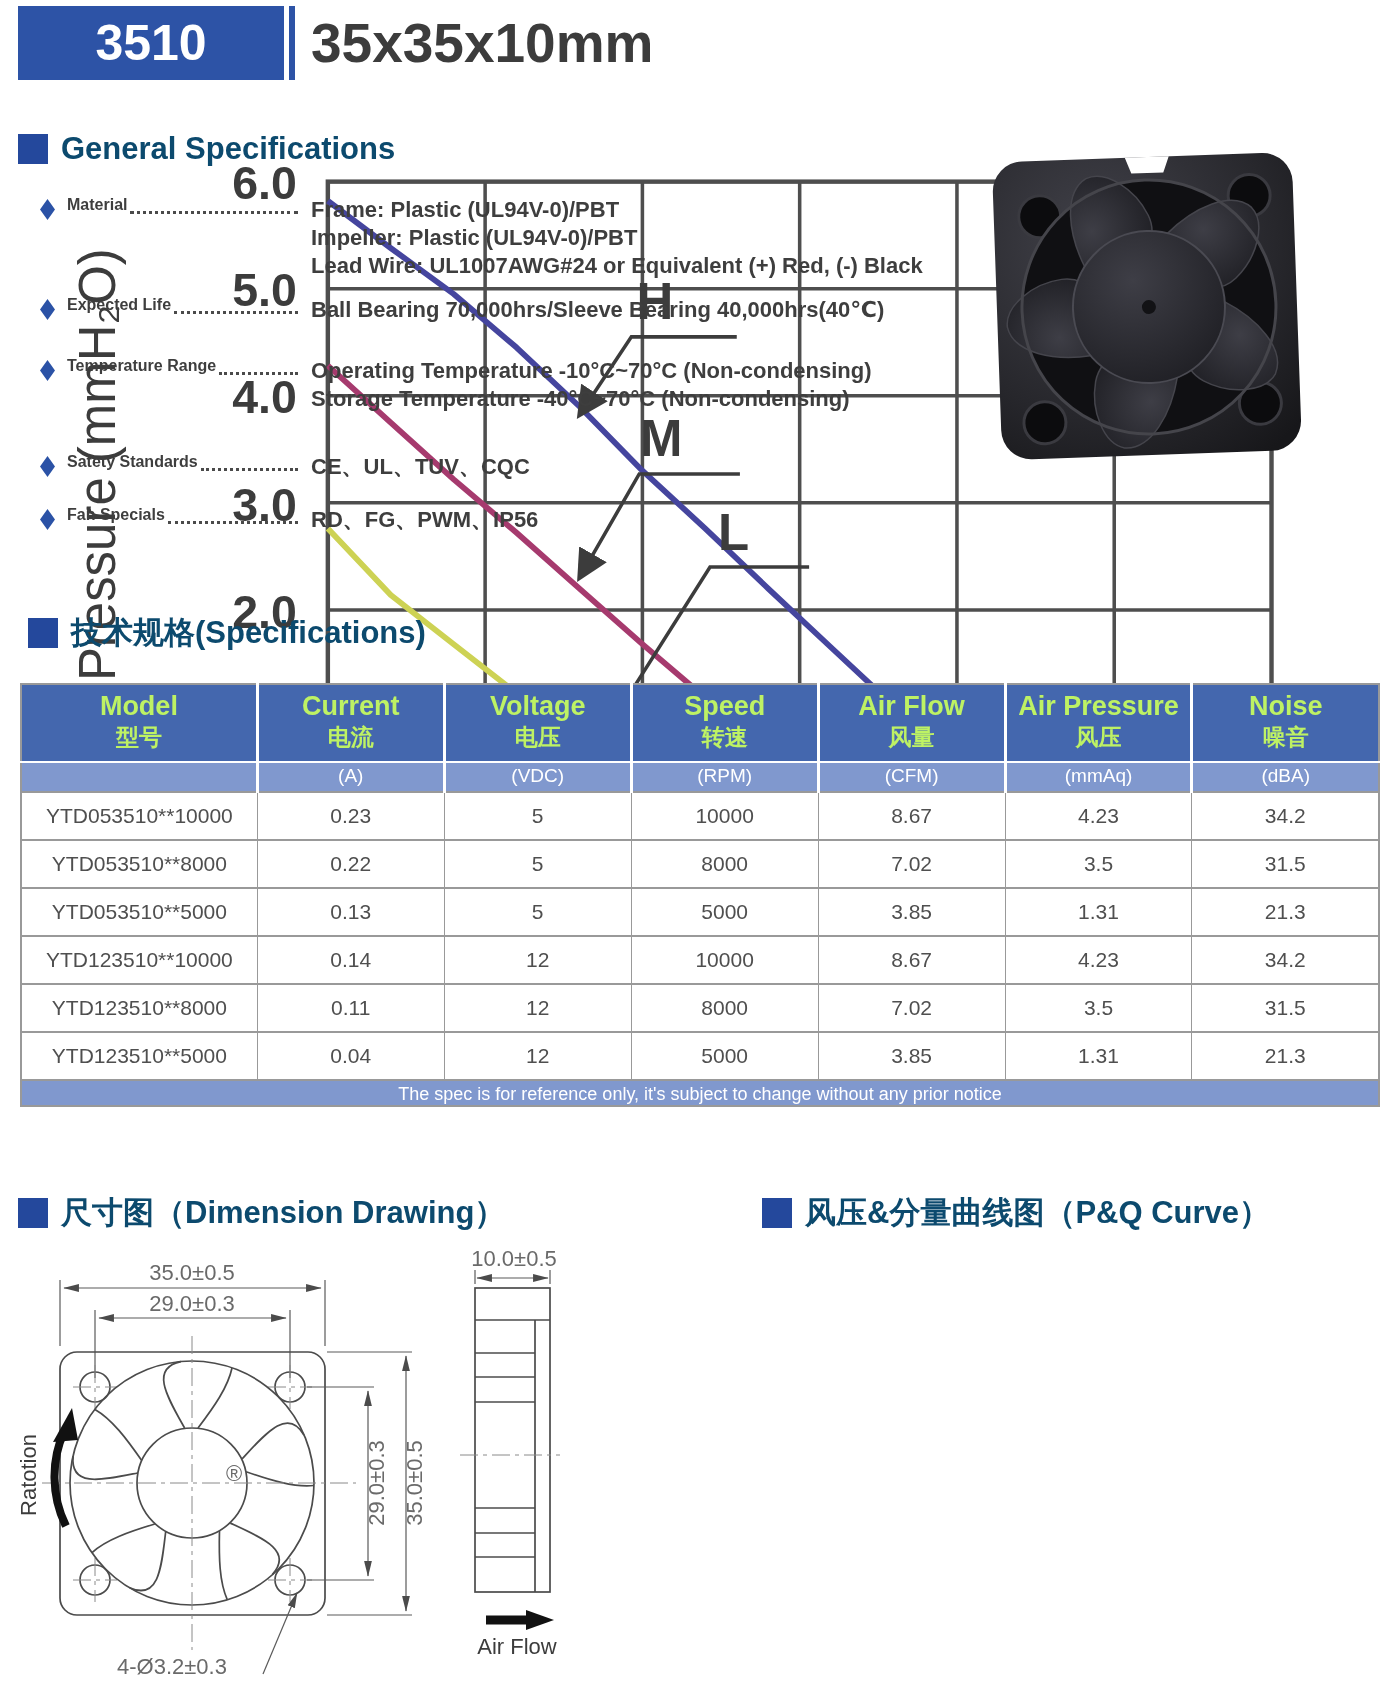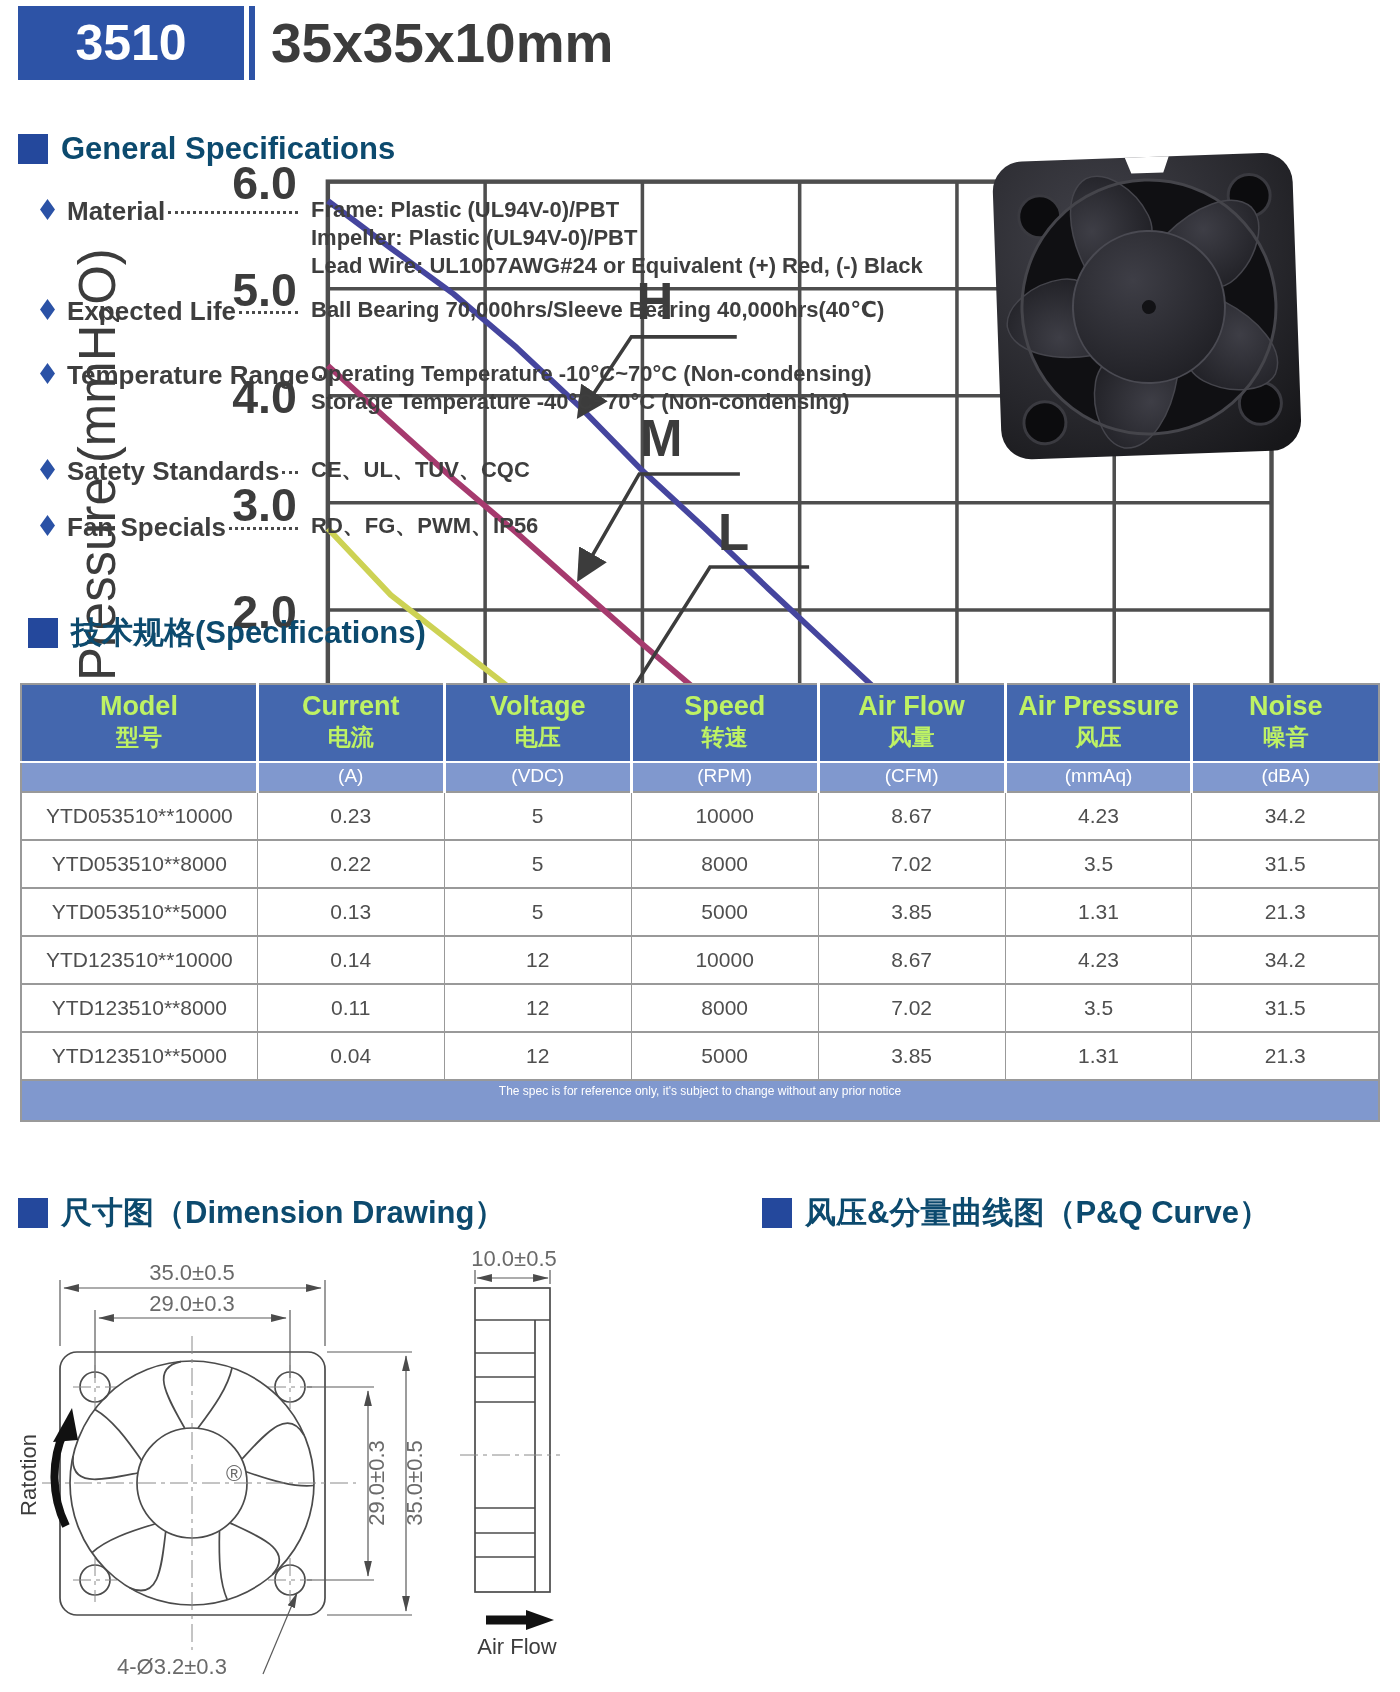--- a/index.html
+++ b/index.html
@@ -1,21 +1,21 @@
 <!DOCTYPE html>
 <html><head>
 <meta charset="utf-8">
 <style>
   html,body{margin:0;padding:0;background:#fff;}
   body{font-family:"Liberation Sans","DejaVu Sans",sans-serif;color:#3e3e3e;}
   #page{position:relative;width:1400px;height:1692px;background:#fff;overflow:hidden;}
 
   
   .tab{position:absolute;left:18px;top:6px;height:74px;display:flex;align-items:stretch;}
-  .tab-box{width:226px;background:#2d53a6;color:#fff;font-size:50px;font-weight:bold;
+  .tab-box{width:266px;background:#2d53a6;color:#fff;font-size:50px;font-weight:bold;
            display:flex;align-items:center;justify-content:center;}
   .tab-gap{width:5px;background:#fff;}
   .tab-strip{width:6px;background:#2d53a6;}
   .tab-title{margin-left:16px;display:flex;align-items:center;font-size:55px;font-weight:bold;color:#3c3c3c;}
 
   
   .sec-head{position:absolute;display:flex;align-items:center;font-weight:bold;color:#0c4a6e;}
   .sec-head .sq{width:30px;height:30px;background:#24489c;margin-right:13px;flex:none;}
   .sec-head .t{font-size:31px;white-space:nowrap;}
   #head-general{left:18px;top:131px;}
@@ -26,42 +26,42 @@
   
   #spec-list{position:absolute;left:40px;top:196px;width:950px;}
   .spec-item{display:flex;align-items:flex-start;margin-bottom:27px;}
   .spec-item:nth-child(1){margin-bottom:16px;}
   .spec-item:nth-child(2){margin-bottom:33px;}
   .spec-item:nth-child(3){margin-bottom:40px;}
   .spec-item:nth-child(4){margin-bottom:25px;}
   .diamond{width:15px;height:21px;background:#2b52a6;margin:3px 12px 0 0;flex:none;
            clip-path:polygon(50% 0,100% 50%,50% 100%,0 50%);}
   .lbl-wrap{flex:none;width:234px;display:flex;}
-  .lbl{font-weight:bold;font-size:26px;white-space:nowrap;color:#3e3e3e;}
+  .lbl{font-weight:bold;font-size:16px;white-space:nowrap;color:#3e3e3e;}
   .leader{flex:1;height:15px;border-bottom:3px dotted #4a4a4a;margin:0 3px;min-width:10px;}
   .vals{margin-left:10px;font-weight:bold;font-size:22px;line-height:28px;color:#3e3e3e;}
   .val-line{white-space:nowrap;}
 
   
   #fan-photo{position:absolute;left:985px;top:133px;width:330px;height:360px;}
 
   
   #spec-table{position:absolute;left:20px;top:683px;width:1360px;border-collapse:collapse;
               table-layout:fixed;border:2px solid #999;}
   #spec-table th{background:#4467ae;color:#bef264;border-right:3px solid #fff;padding:5px 0 9px;}
   #spec-table th:last-child{border-right:none;}
   #spec-table th .en{font-size:27px;font-weight:bold;line-height:33px;}
   #spec-table th .cn{font-size:23px;font-weight:bold;line-height:29px;}
   #spec-table tr.units td{background:#8098ce;color:#fff;font-size:19px;text-align:center;
       padding:2px 0 4px;border-right:3px solid #fff;border-top:2px solid #fff;font-weight:normal;}
   #spec-table tr.units td:last-child{border-right:none;}
   #spec-table tbody td{background:#fff;color:#4f4f4f;font-size:21px;text-align:center;
       padding:11px 0;border:1px solid #999;border-top:2px solid #999;font-weight:normal;}
-  #spec-table tfoot td{background:#8098ce;color:#fff;font-size:12px;text-align:center;
-      padding:3px 0 22px;border-top:2px solid #999;}
+  #spec-table tfoot td{background:#8098ce;color:#fff;font-size:18px;text-align:center;
+      padding:3px 0 0;border-top:2px solid #999;}
 
   
   #dim-wrap{position:absolute;left:20px;top:1250px;width:540px;height:436px;}
 
   
   .dline{stroke:#5a5a5a;stroke-width:1.2;fill:none;}
   .oline{stroke:#4b4b4b;stroke-width:1.7;fill:none;}
   .cl{stroke:#8a8a8a;stroke-width:1;stroke-dasharray:18 5 4 5;fill:none;}
   .dt{font-family:"Liberation Sans","DejaVu Sans",sans-serif;font-size:22px;fill:#6a6a6a;}
   .dt2{font-family:"Liberation Sans","DejaVu Sans",sans-serif;font-size:22px;fill:#3c3c3c;}

